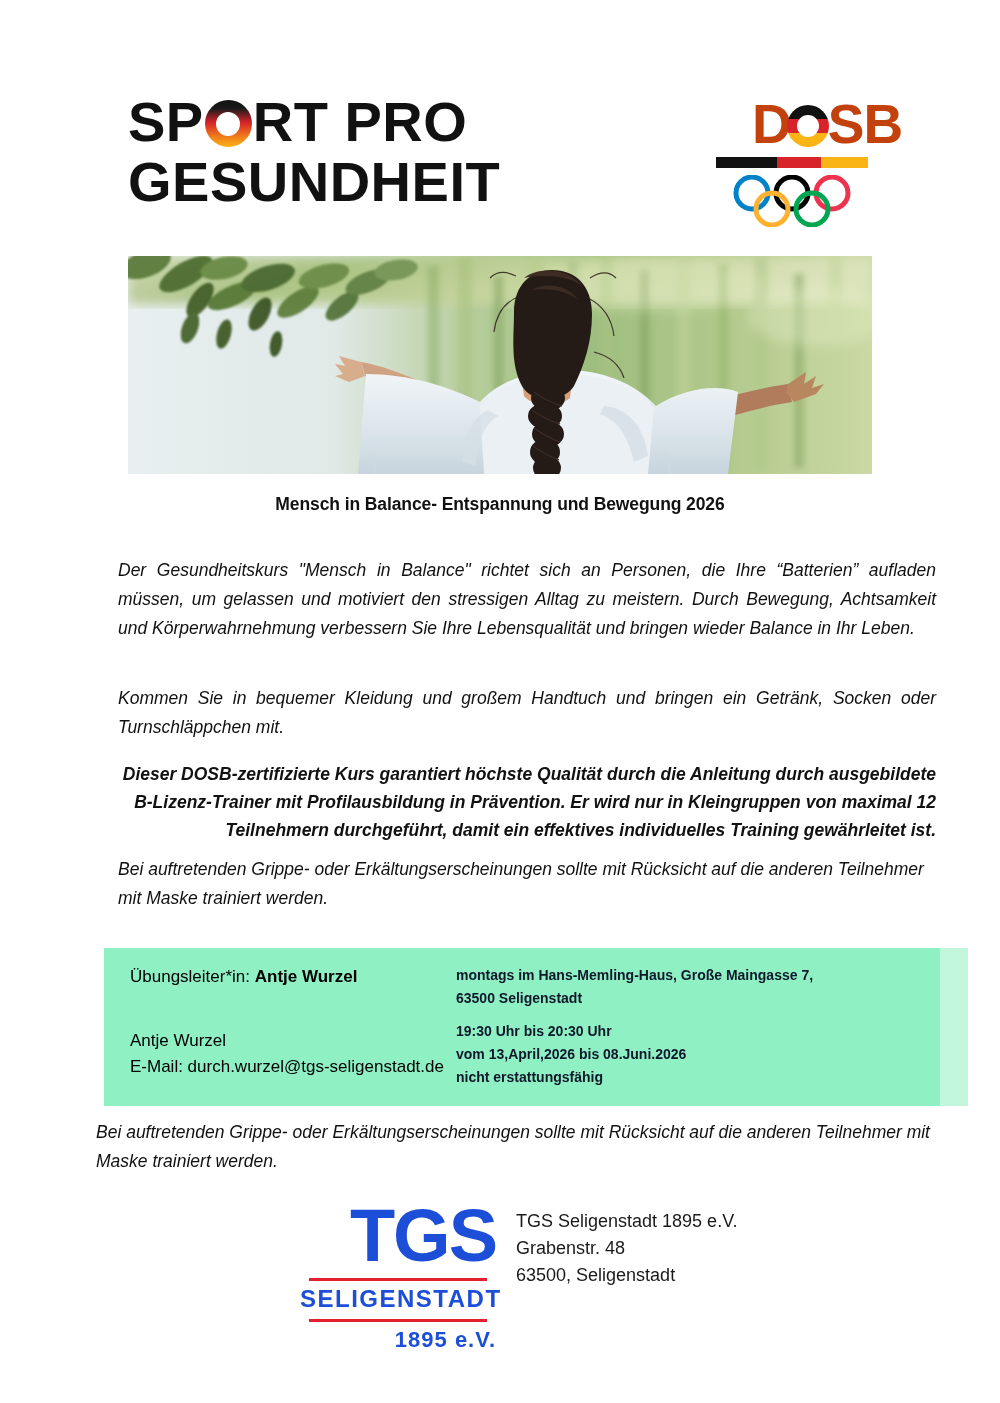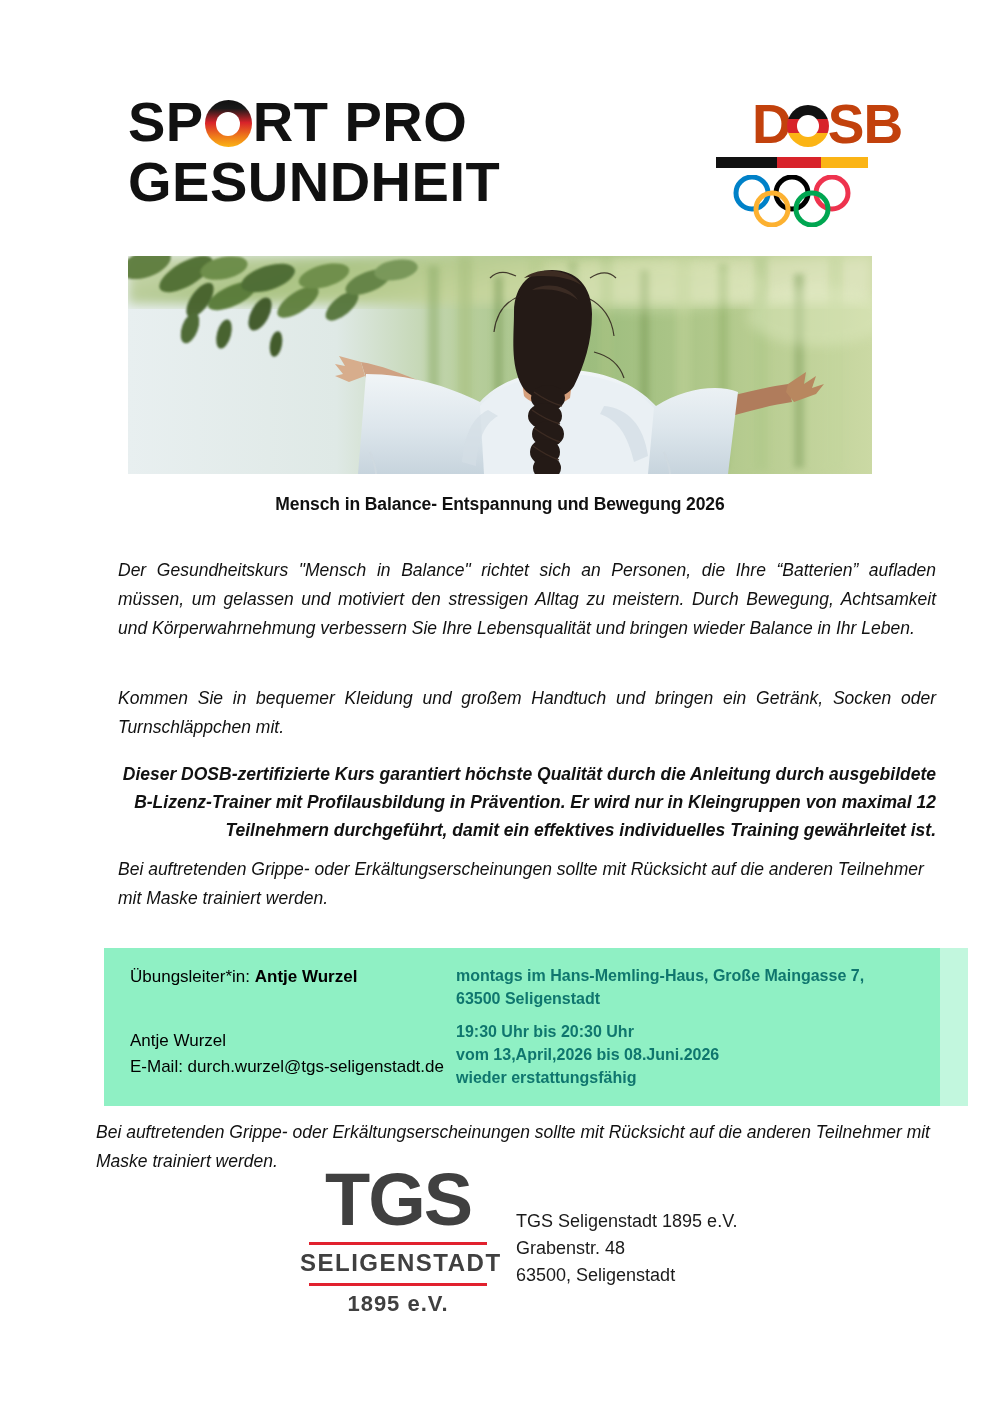--- a/index.html
+++ b/index.html
@@ -173,47 +173,47 @@
     line-height: 26px;
     color: #000000;
   }
   .info-left .lead { margin-bottom: 38px; }
   .info-left b { font-weight: 700; }
   .info-right {
     position: absolute;
     left: 352px;
     top: 16px;
     width: 470px;
-    font-size: 16px;
+    font-size: 14px;
     font-weight: 700;
     line-height: 23px;
-    color: #0f766e;
+    color: #0f172a;
   }
   .info-right .grp2 { margin-top: 10px; }
 
   
   .note {
     position: absolute;
     left: 96px;
     top: 1118px;
     width: 840px;
     font-style: italic;
     font-size: 17.5px;
     line-height: 29px;
     color: #111111;
   }
 
   
   .tgs-logo {
     position: absolute;
     left: 300px;
-    top: 1164px;
+    top: 1200px;
     width: 196px;
-    text-align: center;
-    color: #404040;
+    text-align: right;
+    color: #1d4ed8;
   }
   .tgs-word {
     font-weight: 700;
     font-size: 74px;
     line-height: 72px;
     letter-spacing: -2px;
     font-family: "Liberation Sans", sans-serif;
   }
   .tgs-rule {
     height: 3px;
@@ -409,21 +409,21 @@
     </div>
     <div>Antje Wurzel</div>
     <div>E-Mail: durch.wurzel@tgs-seligenstadt.de</div>
   </div>
 
   <div class="info-right">
     <div>montags  im Hans-Memling-Haus, Große Maingasse 7,</div>
     <div>63500 Seligenstadt</div>
     <div class="grp2">19:30 Uhr bis 20:30 Uhr</div>
     <div>vom 13,April,2026 bis  08.Juni.2026</div>
-    <div>wieder erstattungsfähig</div>
+    <div>nicht erstattungsfähig</div>
   </div>
 </div>
 
 <div class="note">Bei auftretenden Grippe- oder Erkältungserscheinungen sollte mit Rücksicht auf die anderen Teilnehmer mit Maske trainiert werden.</div>
 
 <div class="tgs-logo">
   <div class="tgs-word">TGS</div>
   <div class="tgs-rule"></div>
   <div class="tgs-sub">SELIGENSTADT</div>
   <div class="tgs-rule"></div>

